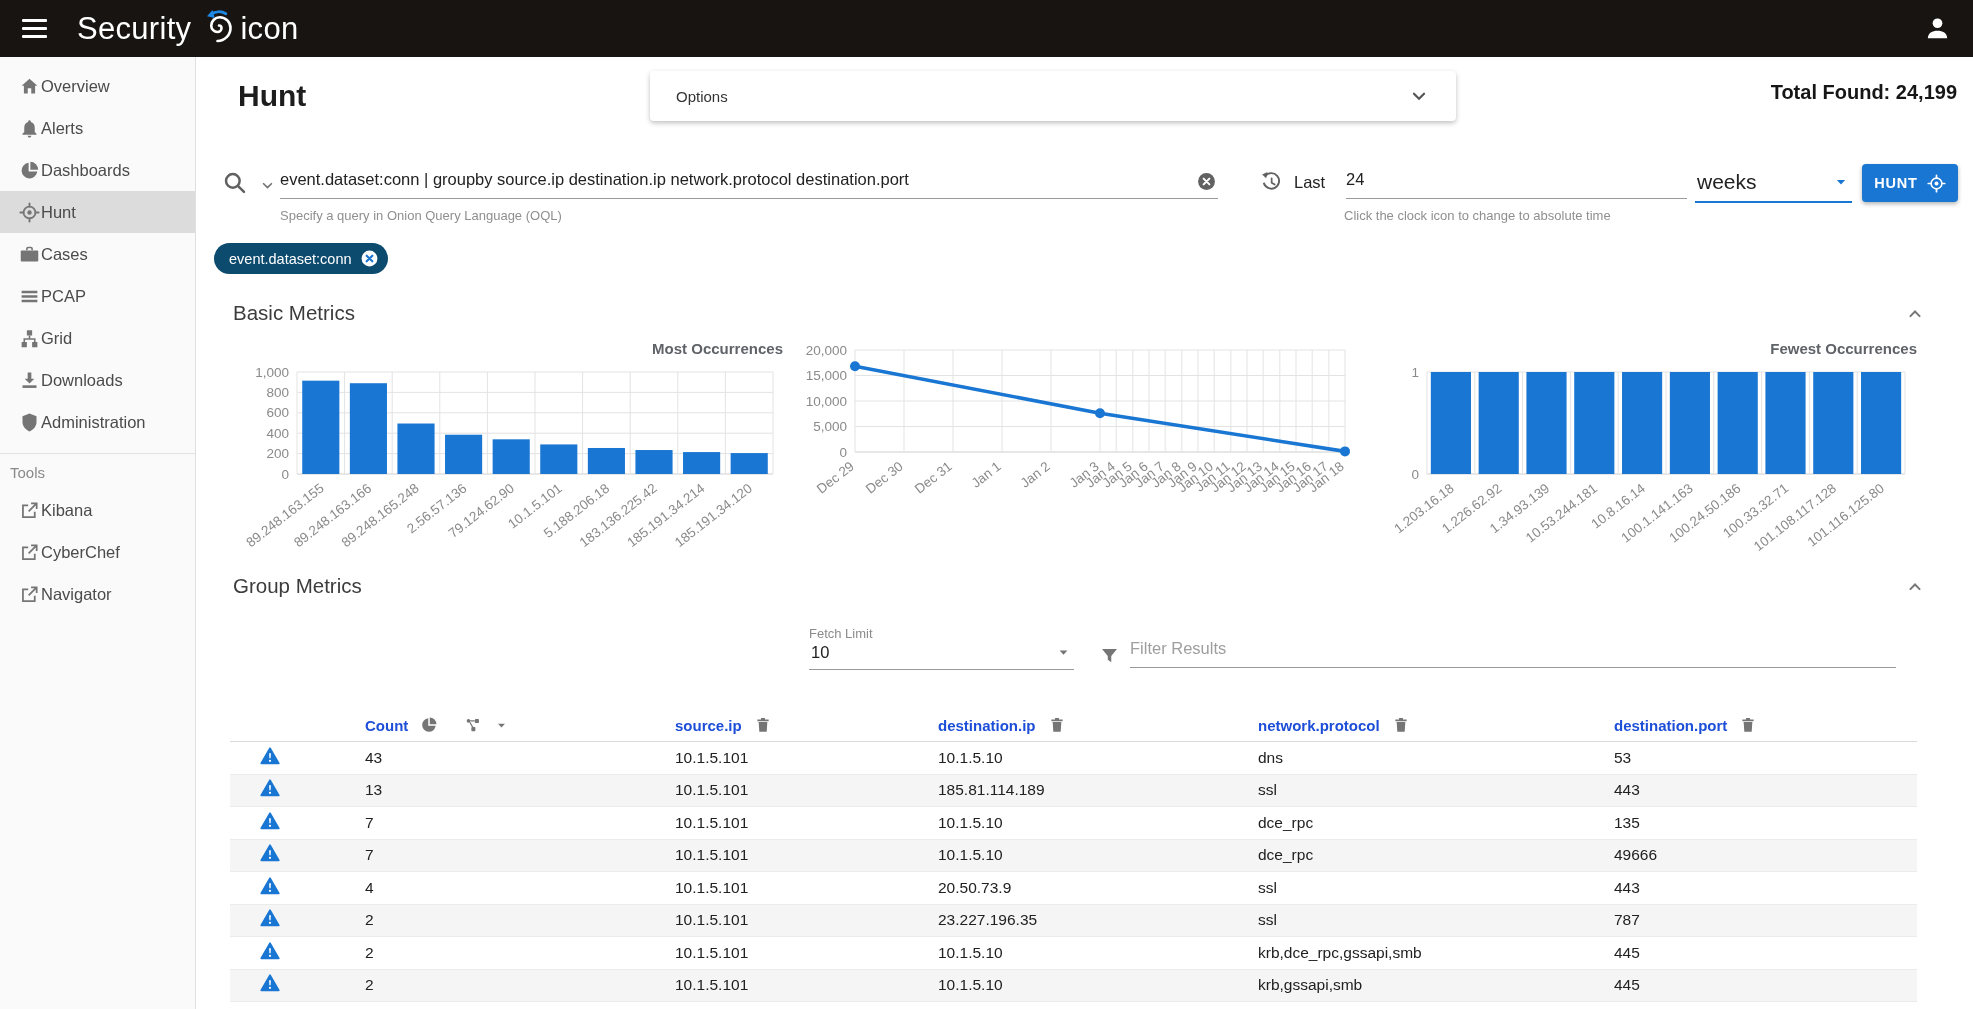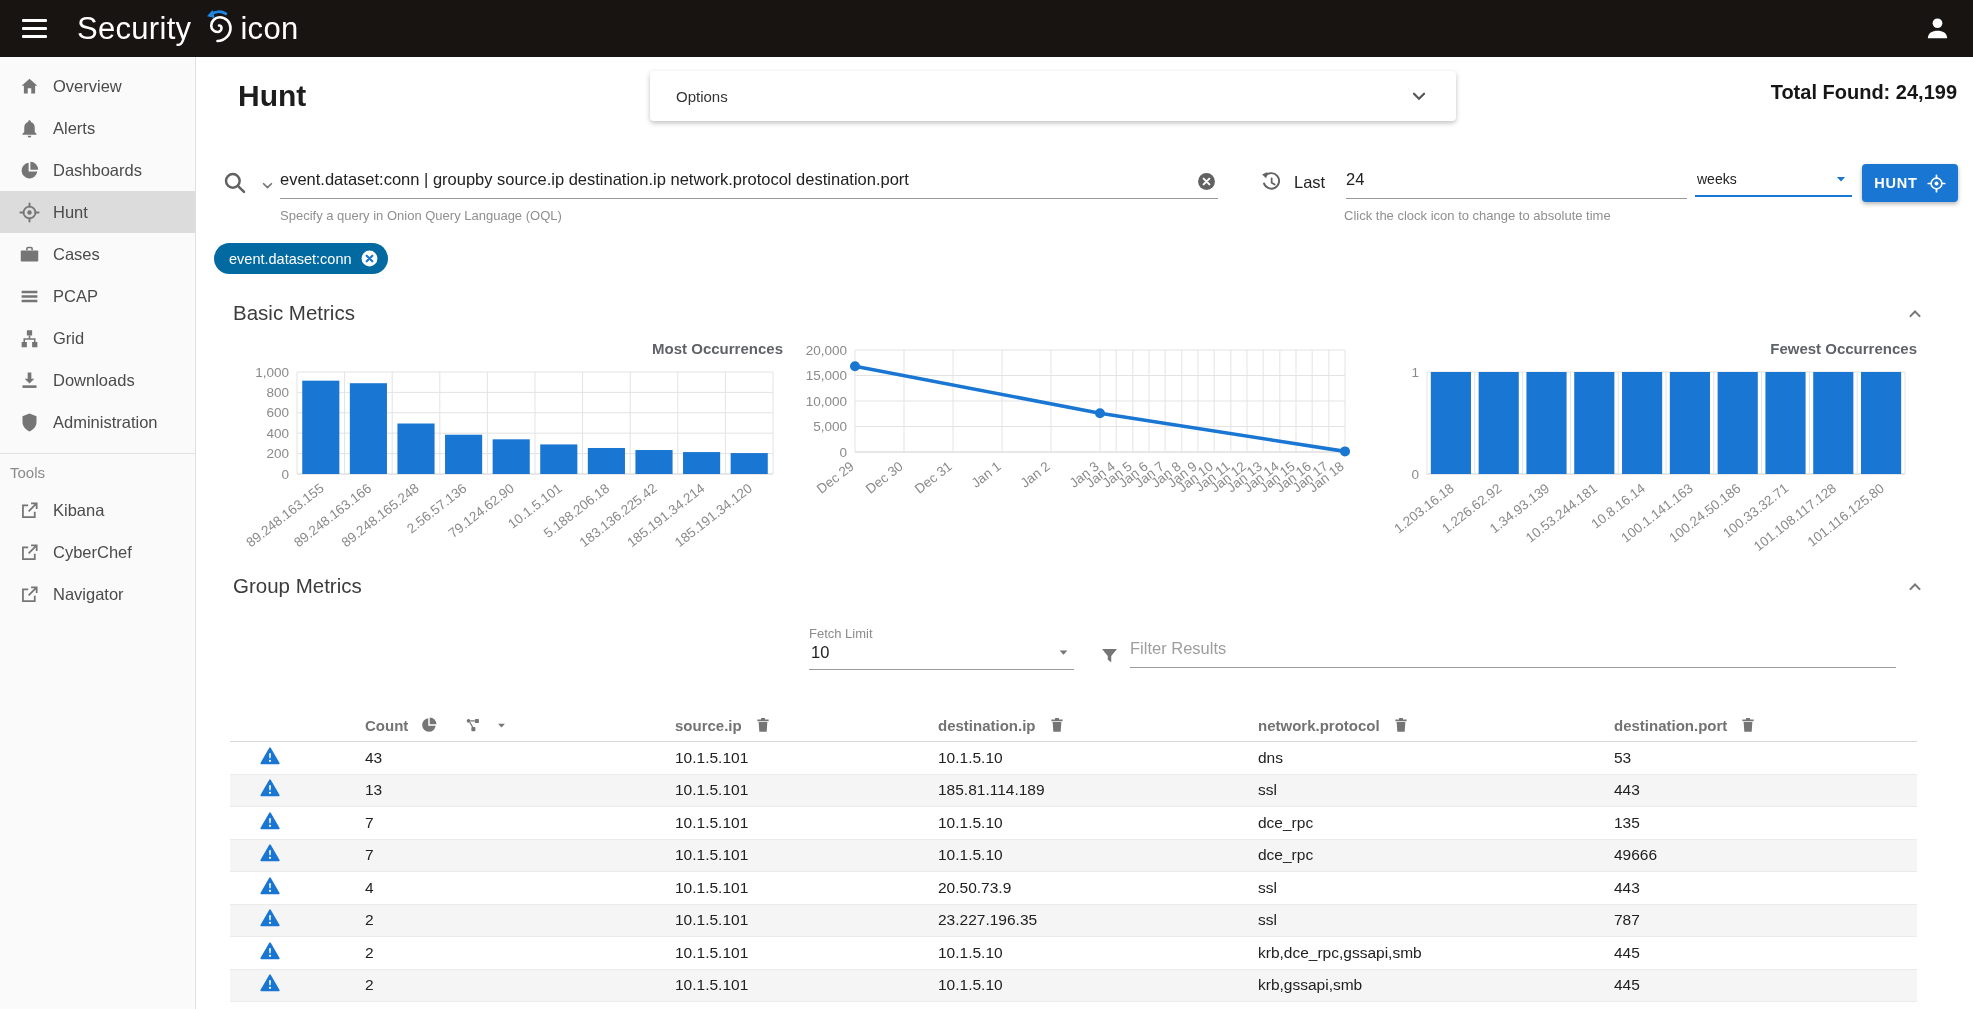--- a/index.html
+++ b/index.html
@@ -9,60 +9,60 @@
 .appbar{height:57px;background:#171412;display:flex;align-items:center;padding:0 22px;color:#fff}
 .burger{width:25px;display:flex;flex-direction:column;gap:5px;cursor:pointer}
 .burger span{display:block;height:3px;background:#fff;border-radius:1px}
 .logo{margin-left:30px;display:flex;align-items:center;font-size:31px;font-weight:400;letter-spacing:.3px;color:#fff}
 .logo svg{margin:0 1px 2px 8px}
 .appbar .spacer{flex:1}
 .user-btn{color:#fff;width:27px;height:27px;cursor:pointer}
 
 .layout{display:flex;height:952px}
 .sidebar{width:196px;flex-shrink:0;background:#fafafa;border-right:1px solid #e0e0e0;padding-top:8px}
-.nav-item{height:42px;display:flex;align-items:center;gap:13px;padding-left:19px;font-size:16.5px;color:#4b4b4b;cursor:pointer;white-space:nowrap}
+.nav-item{height:42px;display:flex;align-items:center;gap:1px;padding-left:19px;font-size:16.5px;color:#4b4b4b;cursor:pointer;white-space:nowrap}
 .nav-item.active{background:#dcdcdc}
 .nav-item .icn{width:21px;height:21px;color:#757575;flex-shrink:0}
 .sb-divider{border-top:1px solid #e2e2e2;margin:10px 0 4px}
 .sb-label{font-size:15px;color:#8a8a8a;padding:6px 0 8px 10px}
 .content{flex:1;position:relative;overflow:hidden}
 
 .page-title{position:absolute;left:42px;top:22px;font-size:30px;font-weight:bold;color:#1d1d1d}
 .options-card{position:absolute;left:454px;top:14px;width:806px;height:50px;background:#fff;border-radius:4px;box-shadow:0 2px 5px rgba(0,0,0,.25);display:flex;align-items:center;padding:0 26px;font-size:15px;color:#333;cursor:pointer}
 .options-card .icn{width:22px;height:22px;color:#555;margin-left:auto}
 .total-found{position:absolute;right:16px;top:24px;font-size:20px;font-weight:bold;color:#161616}
 
 .query-row{position:absolute;left:0;top:103px;right:0;height:100px}
 .query-row .abs{position:absolute}
 .ul-input{border:none;outline:none;background:transparent;border-bottom:1px solid #9a9a9a;font-family:inherit;font-size:16.5px;color:#222;padding:8px 0 9px}
 .ul-input::placeholder{color:#9e9e9e}
 .hint{font-size:13px;color:#8f8f8f}
-.units{display:flex;align-items:center;border-bottom:2px solid #1976d2;padding:8px 2px 7px;font-size:14px;color:#222;cursor:pointer}
+.units{display:flex;align-items:center;border-bottom:2px solid #1976d2;padding:8px 2px 7px;font-size:21px;color:#222;cursor:pointer}
 .units .icn{width:18px;height:18px;color:#1976d2;margin-left:auto}
 .hunt-btn{display:flex;align-items:center;justify-content:center;gap:9px;background:#1976d2;color:#fff;border:none;border-radius:4px;font-family:inherit;font-size:14.5px;font-weight:bold;letter-spacing:.8px;box-shadow:0 2px 4px rgba(0,0,0,.3);cursor:pointer}
 .hunt-btn .icn{width:19px;height:19px;color:#fff}
 
 .chip-row{position:absolute;left:18px;top:186px;display:flex;gap:10px}
-.chip{height:31px;background:#0369a1;color:#fff;border-radius:16px;display:flex;align-items:center;gap:8px;padding:0 9px 0 15px;font-size:14.5px;cursor:pointer}
+.chip{height:31px;background:#0c4a6e;color:#fff;border-radius:16px;display:flex;align-items:center;gap:8px;padding:0 9px 0 15px;font-size:14.5px;cursor:pointer}
 .chip .icn{width:19px;height:19px}
 
 .sec-head{position:absolute;left:37px;font-size:20.5px;color:#3c3c3c}
 .sec-chev{position:absolute;right:48px;width:20px;height:20px;color:#777;cursor:pointer}
 
 .charts-row{position:absolute;left:37px;top:283px;display:flex;align-items:flex-start}
 .chart-title{text-align:right;font-size:15px;font-weight:bold;color:#5f6368;height:22px}
 .chart svg{display:block}
 
 .controls{position:absolute;left:0;top:556px;right:0;height:64px}
 .controls .abs{position:absolute}
 .fetch-label{font-size:13px;color:#8b8b8b}
 
 .gtable{position:absolute;left:34px;top:652px;width:1687px;font-size:15.5px}
 .trow{display:grid;grid-template-columns:135px 310px 263px 320px 356px 1fr;align-items:center;height:32.5px;border-bottom:1px solid #ebebeb}
-.thead{height:33px;font-weight:bold;font-size:15px;color:#737373;border-bottom:1px solid #d9d9d9}
+.thead{height:33px;font-weight:bold;font-size:15px;color:#1d4ed8;border-bottom:1px solid #d9d9d9}
 .thead .hcell{display:flex;align-items:center;gap:12px}
 .thead .icn{width:18px;height:18px;color:#757575;cursor:pointer}
 .thead .icn.sm{width:15px;height:15px}
 .tbody .trow:nth-child(even){background:#f5f5f5}
 .warn-cell{padding-left:30px}
 .warn-cell .icn{width:20px;height:20px;cursor:pointer}
 .icn{display:inline-block}
 </style>
 </head>
 <body>

